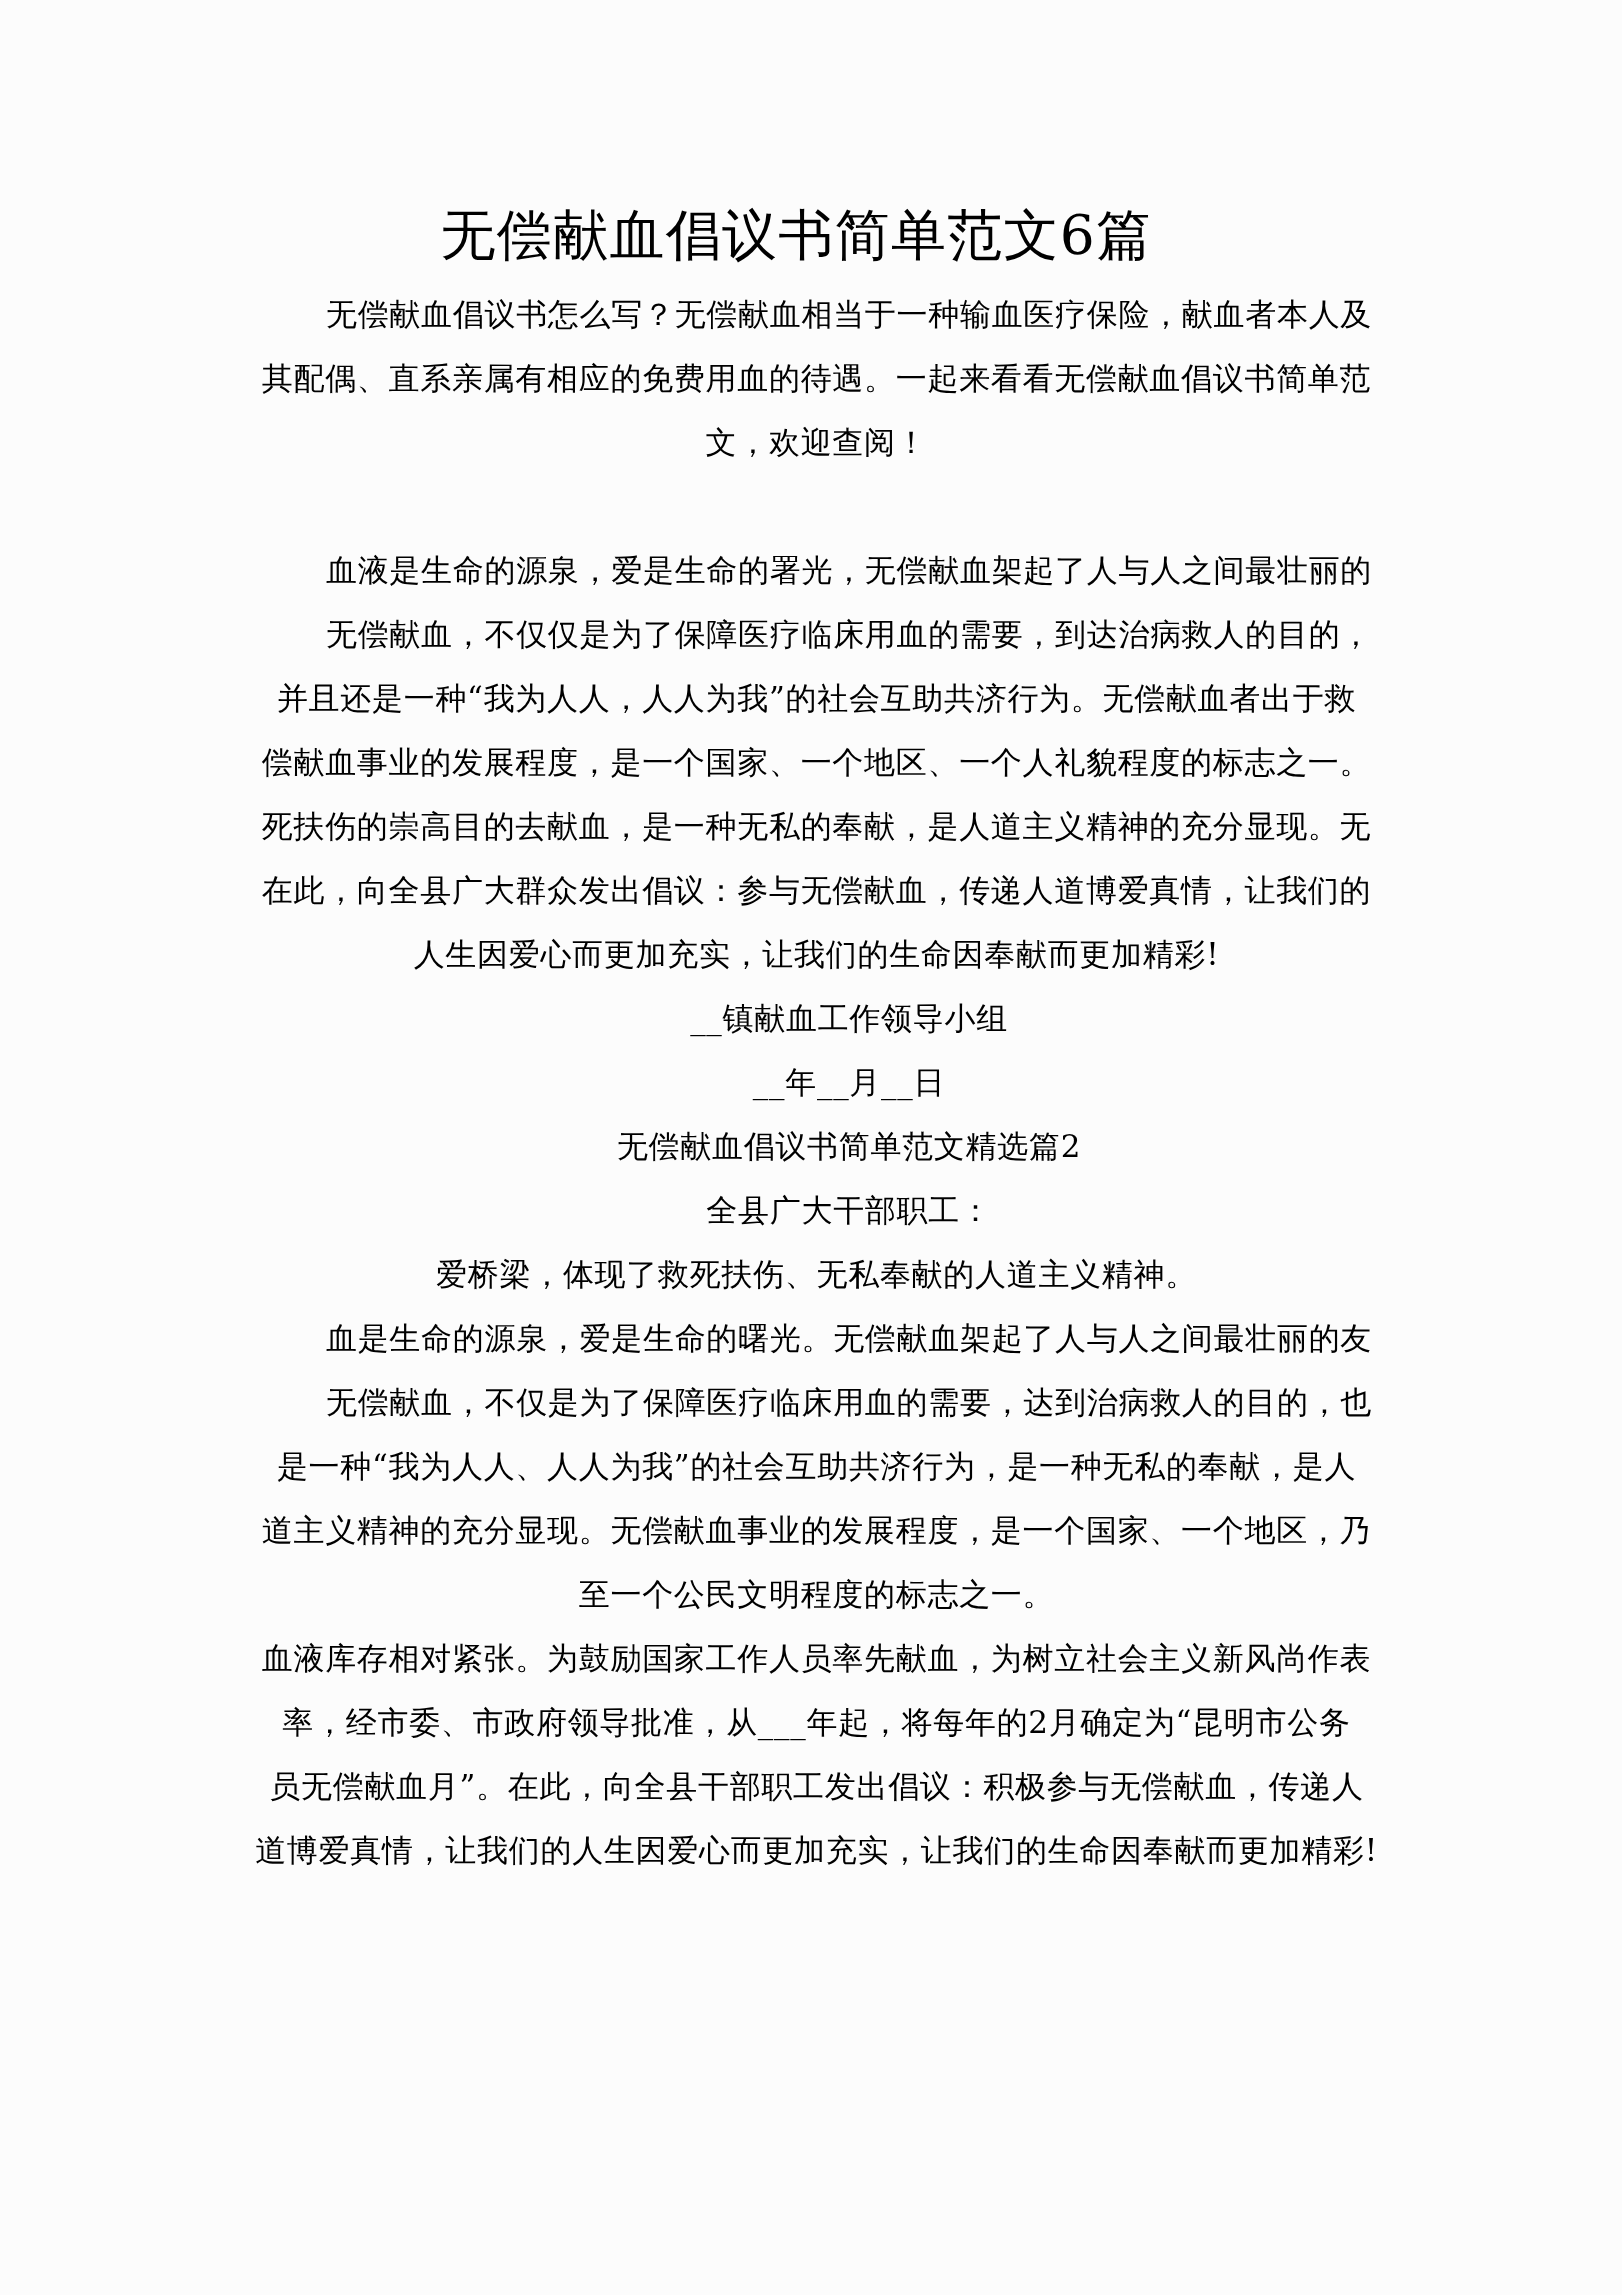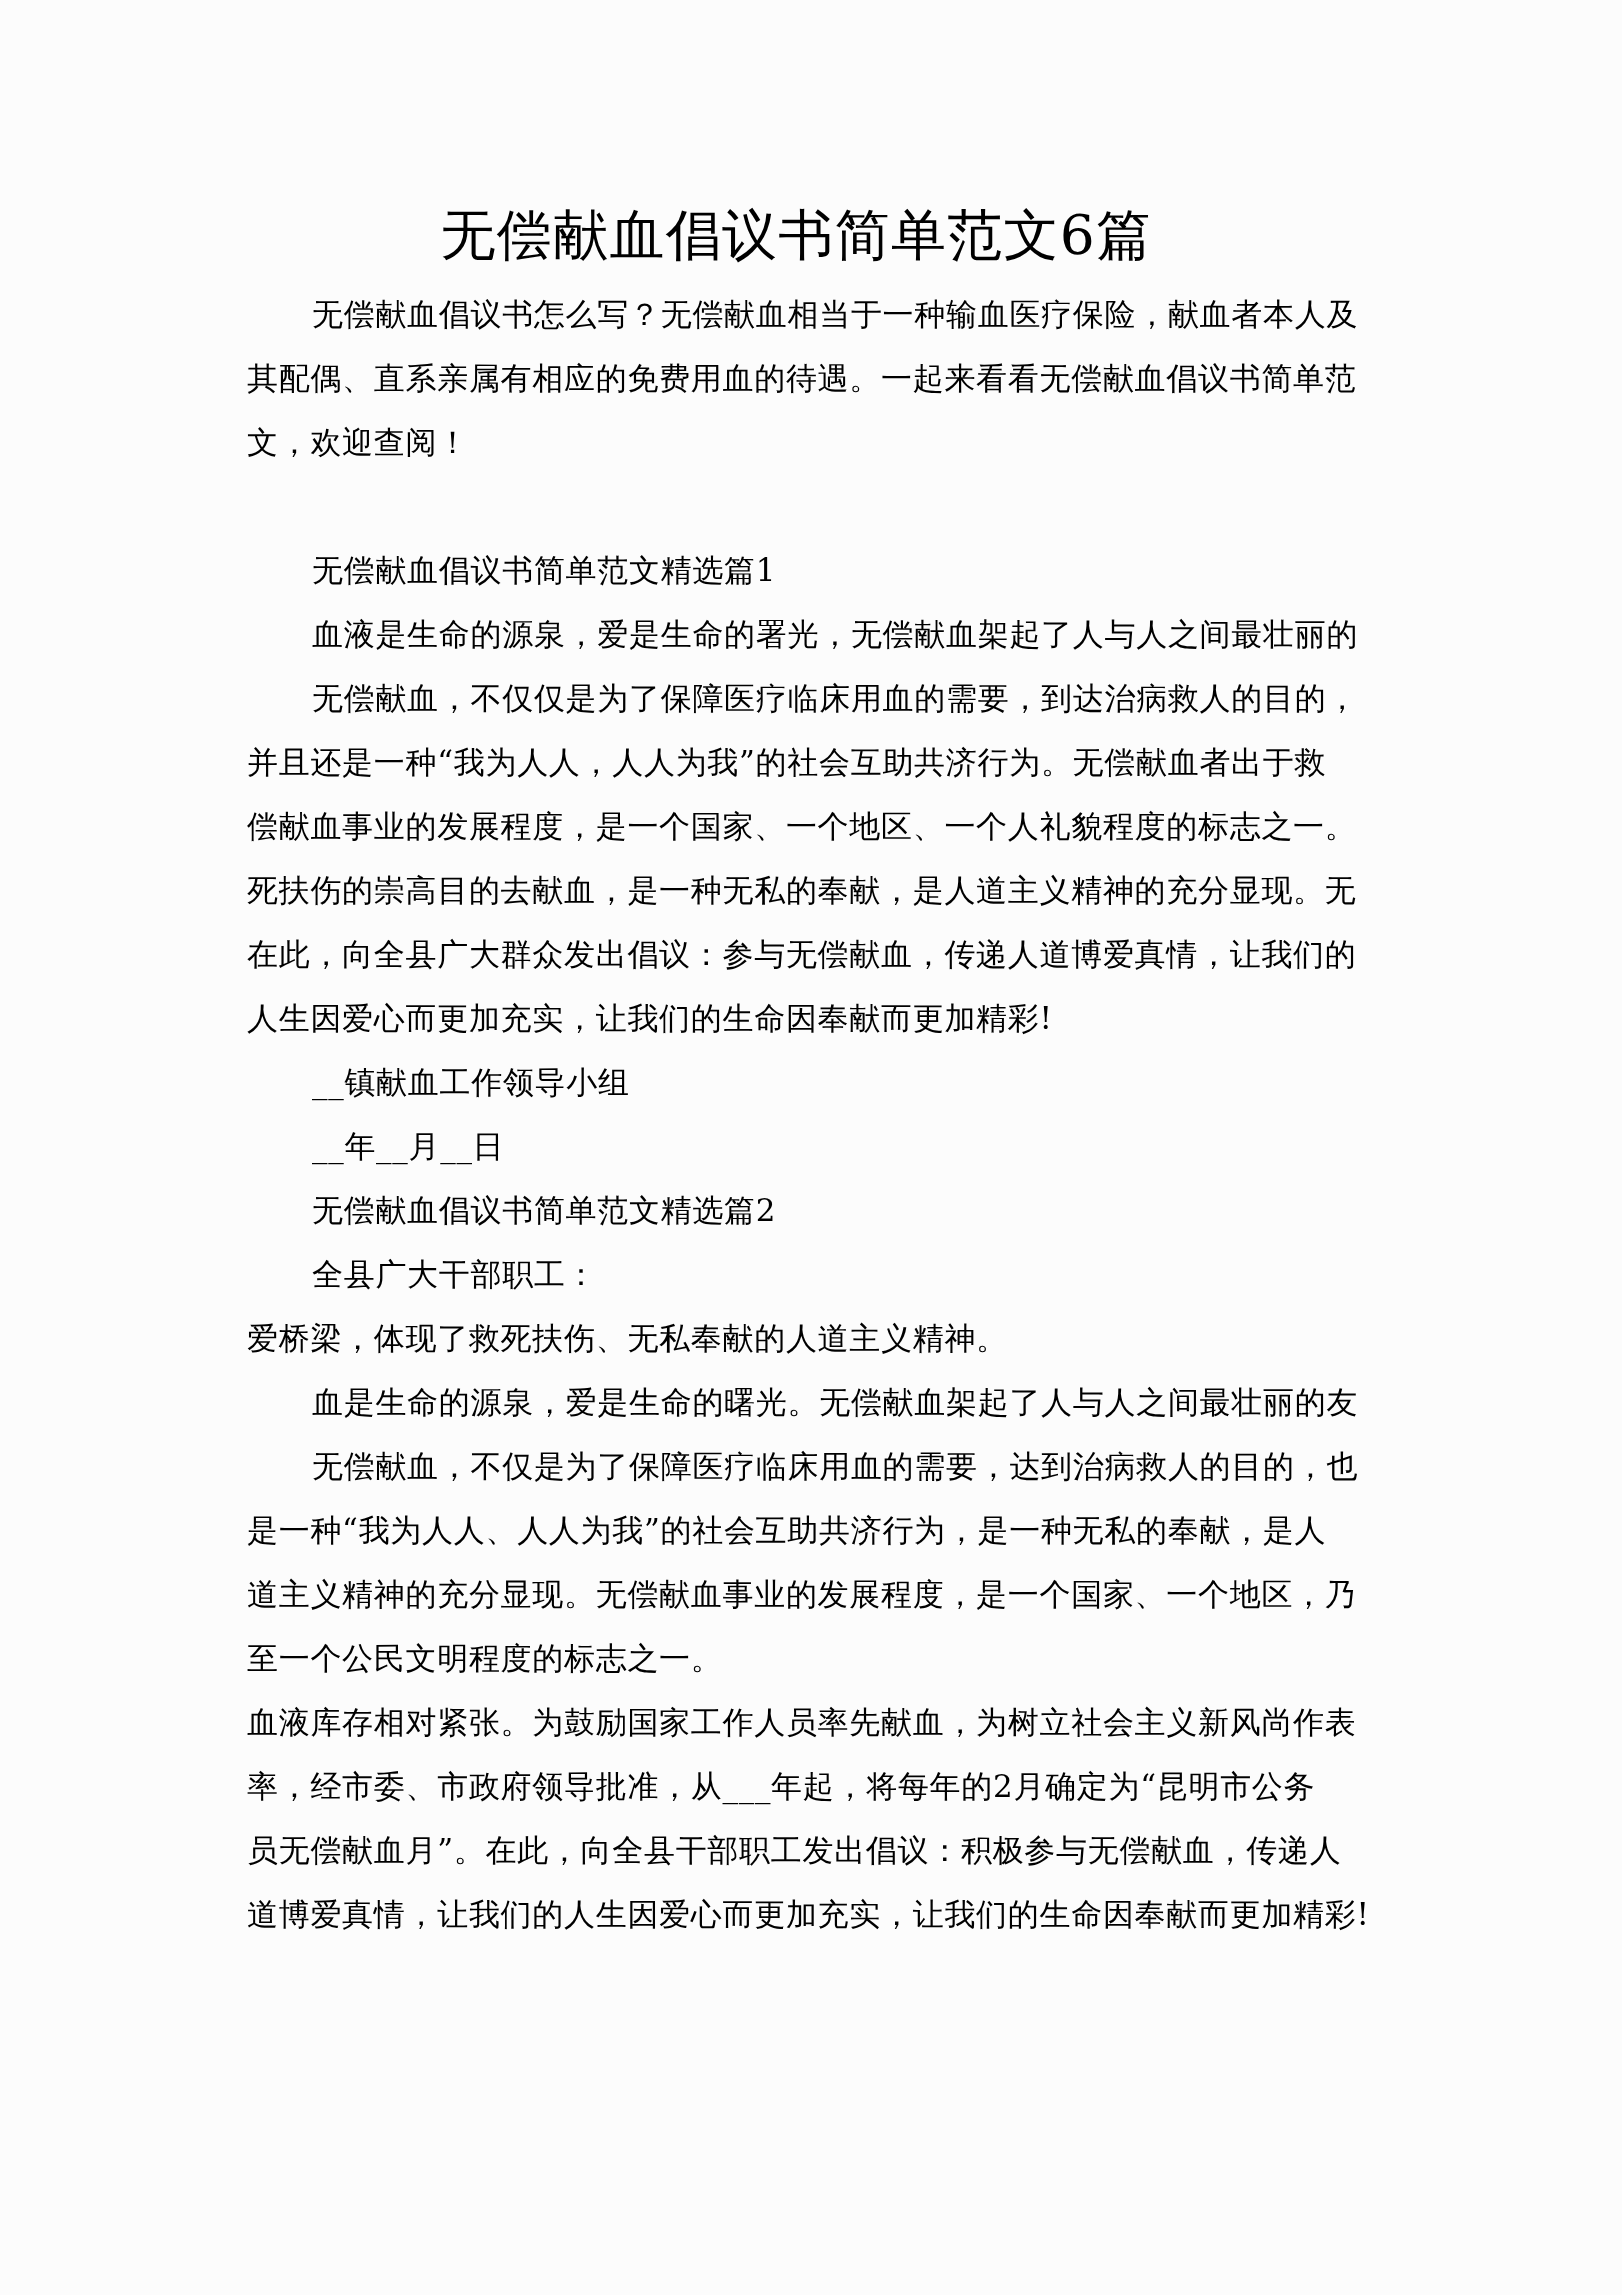--- a/index.html
+++ b/index.html
@@ -40,35 +40,35 @@
       top: 291px;
       width: 1139px;
     }
     .line {
       display: block;
       height: 64px;
       line-height: 47px;
       font-size: 31px;
       white-space: nowrap;
       letter-spacing: 0.7px;
+      text-align: center;
     }
     .line.indent { padding-left: 65px; }
   </style>
 </head>
 <body>
 
 <div class="page">
   <h1 class="title">无偿献血倡议书简单范文6篇</h1>
 
   <div class="body">
     <span class="line indent">无偿献血倡议书怎么写？无偿献血相当于一种输血医疗保险，献血者本人及</span>
     <span class="line">其配偶、直系亲属有相应的免费用血的待遇。一起来看看无偿献血倡议书简单范</span>
     <span class="line">文，欢迎查阅！</span>
     <span class="line">&nbsp;</span>
-    <span class="line indent">无偿献血倡议书简单范文精选篇1</span>
     <span class="line indent">血液是生命的源泉，爱是生命的署光，无偿献血架起了人与人之间最壮丽的</span>
     <span class="line indent">无偿献血，不仅仅是为了保障医疗临床用血的需要，到达治病救人的目的，</span>
     <span class="line">并且还是一种“我为人人，人人为我”的社会互助共济行为。无偿献血者出于救</span>
     <span class="line">偿献血事业的发展程度，是一个国家、一个地区、一个人礼貌程度的标志之一。</span>
     <span class="line">死扶伤的崇高目的去献血，是一种无私的奉献，是人道主义精神的充分显现。无</span>
     <span class="line">在此，向全县广大群众发出倡议：参与无偿献血，传递人道博爱真情，让我们的</span>
     <span class="line">人生因爱心而更加充实，让我们的生命因奉献而更加精彩!</span>
     <span class="line indent">__镇献血工作领导小组</span>
     <span class="line indent">__年__月__日</span>
     <span class="line indent">无偿献血倡议书简单范文精选篇2</span>

